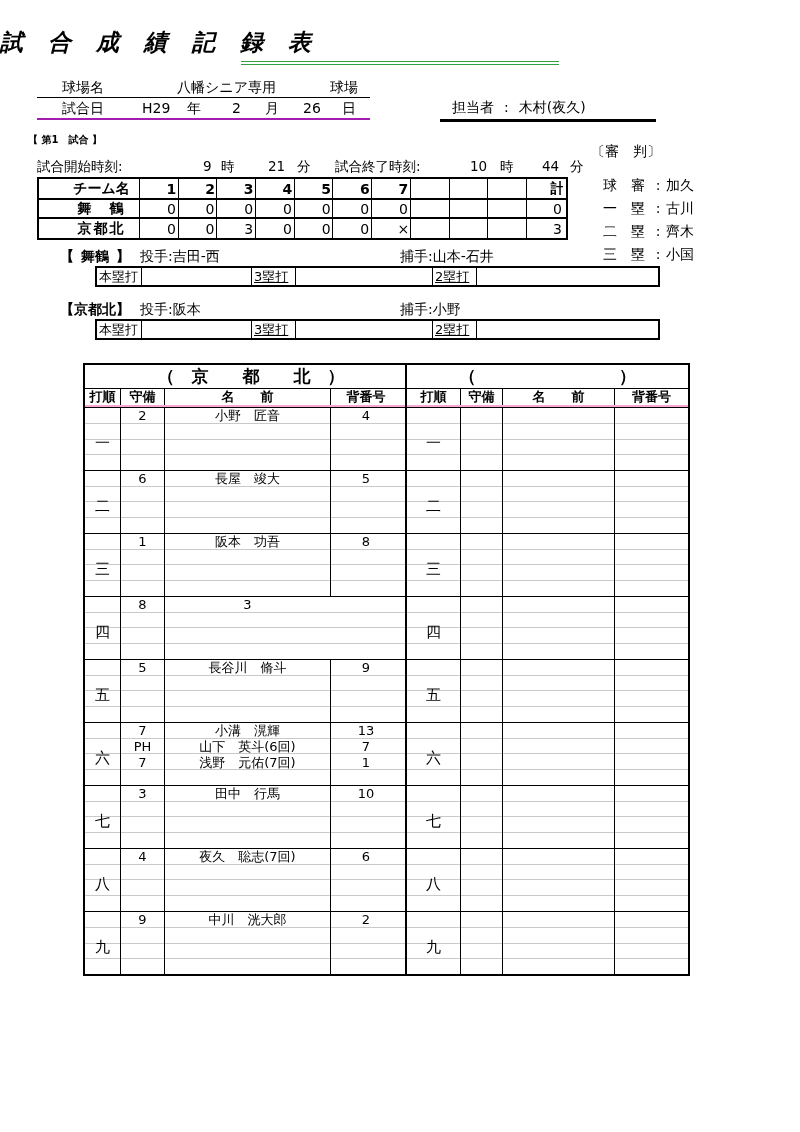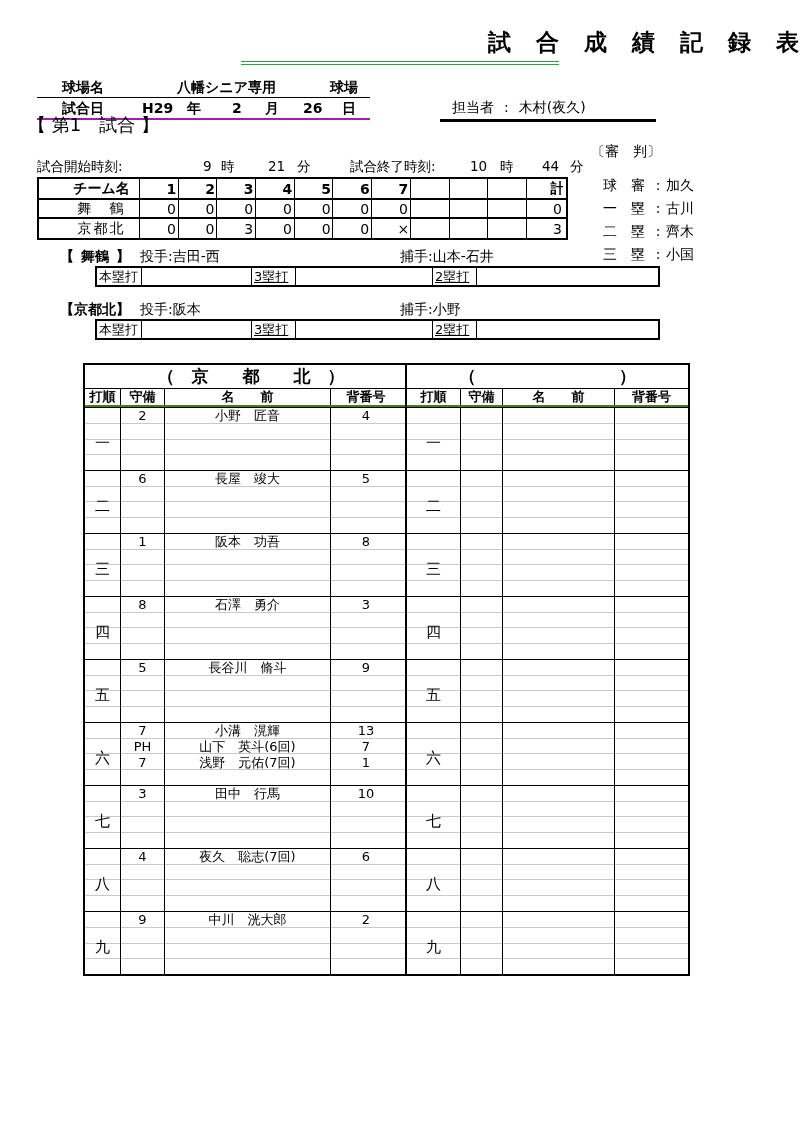--- a/index.html
+++ b/index.html
@@ -7,40 +7,40 @@
   .page {
     position:relative; width:800px; height:1132px; margin:0 auto;
     background:#fff; color:#000;
     font-family:"DejaVu Sans", sans-serif;
     overflow:hidden;
   }
   .abs { position:absolute; white-space:nowrap; }
 
   
   .title {
-    left:0; right:0; top:27px; text-align:right;
-    font-size:23px; font-weight:700; letter-spacing:1px;
+    left:0; right:0; top:27px; text-align:left;
+    font-size:23px; font-weight:700; font-style:italic; letter-spacing:1px;
   }
   .title-underline {
     left:50%; transform:translateX(-50%); top:61px; width:318px; height:4px;
     border-top:1.8px solid #2fa043; border-bottom:1.8px solid #2fa043;
   }
 
   
   .info-table { left:37px; top:77px; width:333px; }
   .info-row { position:relative; height:21px; font-size:14px; }
   .info-row.r1 { border-bottom:1.5px solid #000; }
   .info-row.r2 { height:22px; border-bottom:2px solid #a21caf; }
-  .info-row span { position:absolute; top:2px;font-weight:bold; }
+  .info-row span { position:absolute; top:2px; }
 
   .manager-line { left:452px; top:99px; font-size:14px; }
   .manager-line span { margin-right:10px; }
   .manager-underline { left:440px; top:119px; width:216px; height:3px; background:#000; }
 
-  .game-no { left:28px; top:113px; font-size:18px; font-weight:400; }
+  .game-no { left:28px; top:133px; font-size:10px; font-weight:700; }
 
   
   .umpires { left:591px; top:143px; font-size:14px; }
   .umpires .u-title { margin-bottom:16px; }
   .umpires .u-row { display:flex; margin-bottom:5px; }
   .umpires .u-role { width:47px; margin-left:12px; }
   .umpires .u-sep { width:16px; text-align:center; }
 
   
   .times { left:0; top:158px; font-size:13.5px; height:18px; width:800px; }
@@ -50,40 +50,40 @@
   .scoreboard { left:37px; top:177px; width:531px; border:2.5px solid #000; background:#fff; }
   .srow { display:grid; grid-template-columns:100px repeat(10, 38.7px) 37px; }
   .srow.head { height:21px; border-bottom:2px solid #000; font-weight:700; }
   .srow.team0 { height:19px; border-bottom:2px solid #000; }
   .srow.team1 { height:19px; }
   .scell {
     display:flex; align-items:center; justify-content:center;
     font-size:14px; overflow:hidden;padding-left:25px;
   }
   .scell + .scell { border-left:1.5px solid #000; }
-  .scell.tname { font-weight:400; letter-spacing:2px; }
+  .scell.tname { font-weight:700; letter-spacing:2px; }
 
   
   .tsec-line { font-size:14px; height:18px; width:760px; left:0; }
   .tsec-line .bracket-team { position:absolute; left:60px; display:flex; width:70px; justify-content:space-between; font-weight:700; }
   .tsec-line .pitcher { position:absolute; left:140px; }
   .tsec-line .catcher { position:absolute; left:400px; }
   .hrbox { left:95px; width:565px; height:21px; border:2px solid #000; display:grid;
            grid-template-columns:44px 110px 44px 137px 44px auto; background:#fff; }
   .hrcell { display:flex; align-items:center; font-size:13px; padding-left:2px; overflow:hidden; }
   .hrcell + .hrcell { border-left:1.5px solid #000;text-decoration:underline; }
 
   
   .lineup { position:absolute; top:363px; border:2px solid #000; background:#fff; }
   .lineup.left  { left:83px;  width:336px; }
   .lineup.right { left:405px; width:285px; }
   .l-title { height:24px; border-bottom:1px solid #000; display:flex; align-items:center;
              justify-content:center; font-size:17px; font-weight:700; overflow:hidden; }
   .lineup.right .l-title { justify-content:space-between; padding:0 52px; }
-  .l-cols { display:grid; height:18px; border-bottom:2px solid #4d7c0f; font-size:13px; font-weight:700; }
+  .l-cols { display:grid; height:18px; border-bottom:2px solid #f9a8d4; font-size:13px; font-weight:700; }
   .lineup.left  .l-cols, .lineup.left  .block { grid-template-columns:35px 44px 166px 71px; }
   .lineup.right .l-cols, .lineup.right .block { grid-template-columns:53px 42px 112px 74px; }
   .l-cols > div { display:flex; align-items:center; justify-content:center; overflow:hidden; }
   .l-cols > div + div { border-left:1px solid #000; }
 
   .block {
     display:grid; height:63px; border-top:1.5px solid #000; position:relative;
     background:repeating-linear-gradient(to bottom, transparent 0, transparent 14.75px, #c9c9c9 14.75px, #c9c9c9 15.75px);
   }
   .block:first-of-type { border-top:0; }
@@ -147,21 +147,21 @@
       <span>小国</span>
     </div>
   </div>
 
   <div class="abs times">
     <span style="left:37px">試合開始時刻:</span>
     <span style="left:203px">9</span>
     <span style="left:221px">時</span>
     <span style="left:268px">21</span>
     <span style="left:297px">分</span>
-    <span style="left:350px">試合終了時刻:</span>
+    <span style="left:335px">試合終了時刻:</span>
     <span style="left:470px">10</span>
     <span style="left:500px">時</span>
     <span style="left:542px">44</span>
     <span style="left:570px">分</span>
   </div>
 
   <div class="abs scoreboard">
     <div class="srow head">
       <div class="scell">チーム名</div>
       <div class="scell">1</div>
@@ -285,23 +285,20 @@
       <div class="bcell">
           <div class="e">8</div>
         </div>
     </div>
     <div class="block">
       <div class="bcell order">四</div>
       <div class="bcell">
           <div class="e">8</div>
         </div>
       <div class="bcell">
-          <div class="e">石澤　勇介</div>
-        </div>
-      <div class="bcell">
           <div class="e">3</div>
         </div>
     </div>
     <div class="block">
       <div class="bcell order">五</div>
       <div class="bcell">
           <div class="e">5</div>
         </div>
       <div class="bcell">
           <div class="e">長谷川　脩斗</div>

